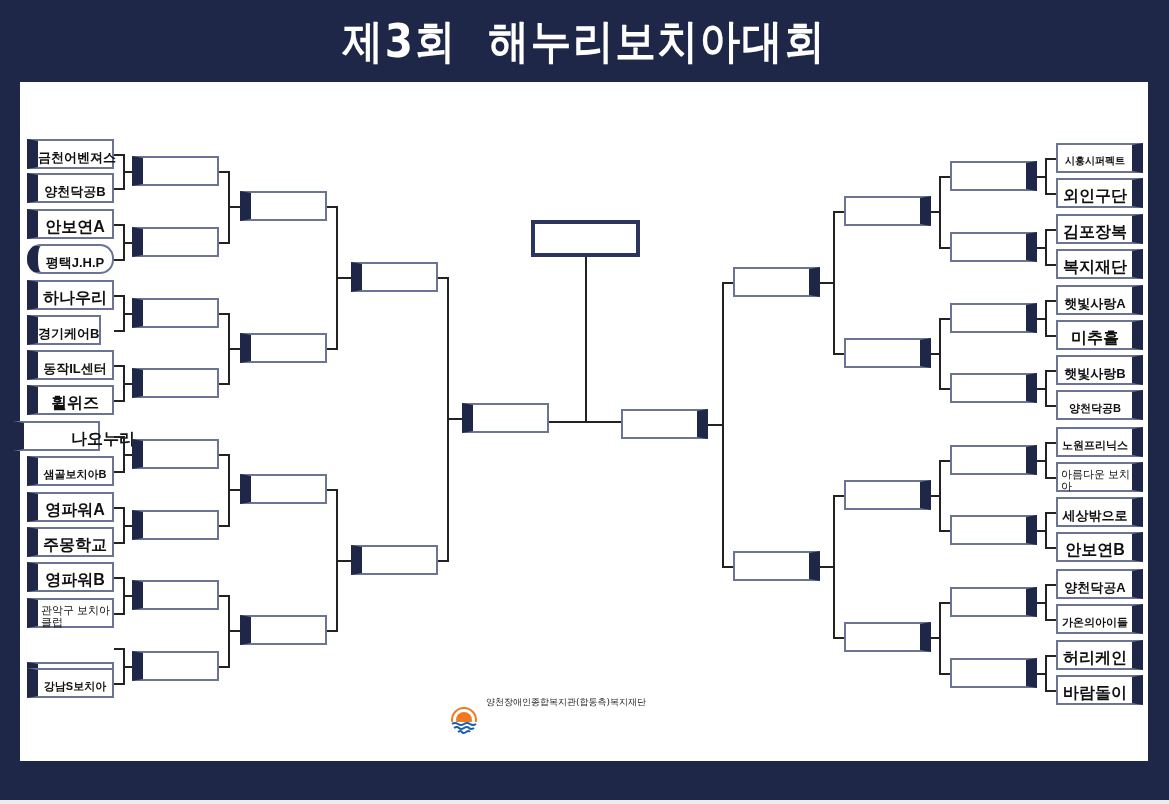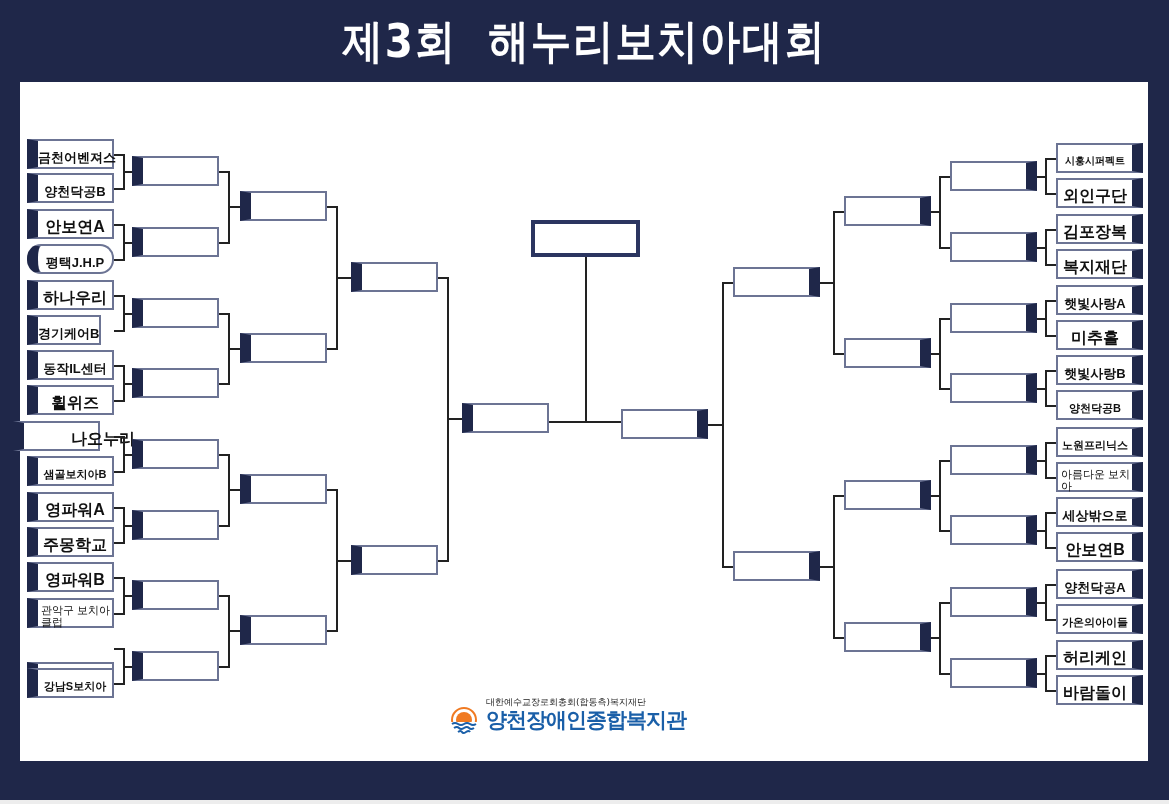--- a/index.html
+++ b/index.html
@@ -285,15 +285,14 @@
 
 <div class="logo">
   <svg class="emblem" viewBox="0 0 28 28">
     <circle cx="14" cy="14" r="12" fill="none" stroke="#f07a22" stroke-width="2"></circle>
     <circle cx="14" cy="14" r="8" fill="#f07a22"></circle>
     <rect x="0" y="16" width="28" height="12" fill="#fff"></rect>
     <path d="M2 18 q3 -2 6 0 t6 0 t6 0 t6 0" stroke="#1a5fa8" stroke-width="2" fill="none"></path>
     <path d="M4 22 q3 -2 5 0 t5 0 t5 0 t5 0" stroke="#1a5fa8" stroke-width="2" fill="none"></path>
     <path d="M8 26 q3 -2 4 0 t4 0 t4 0" stroke="#1a5fa8" stroke-width="2" fill="none"></path>
   </svg>
-  <div class="sub">대한예수교장로회총회(합동측)복지재단</div>
-  <div class="main">양천장애인종합복지관</div>
+  <div class="sub">양천장애인종합복지관(합동측)복지재단</div>
 </div>
 
 </body></html>

